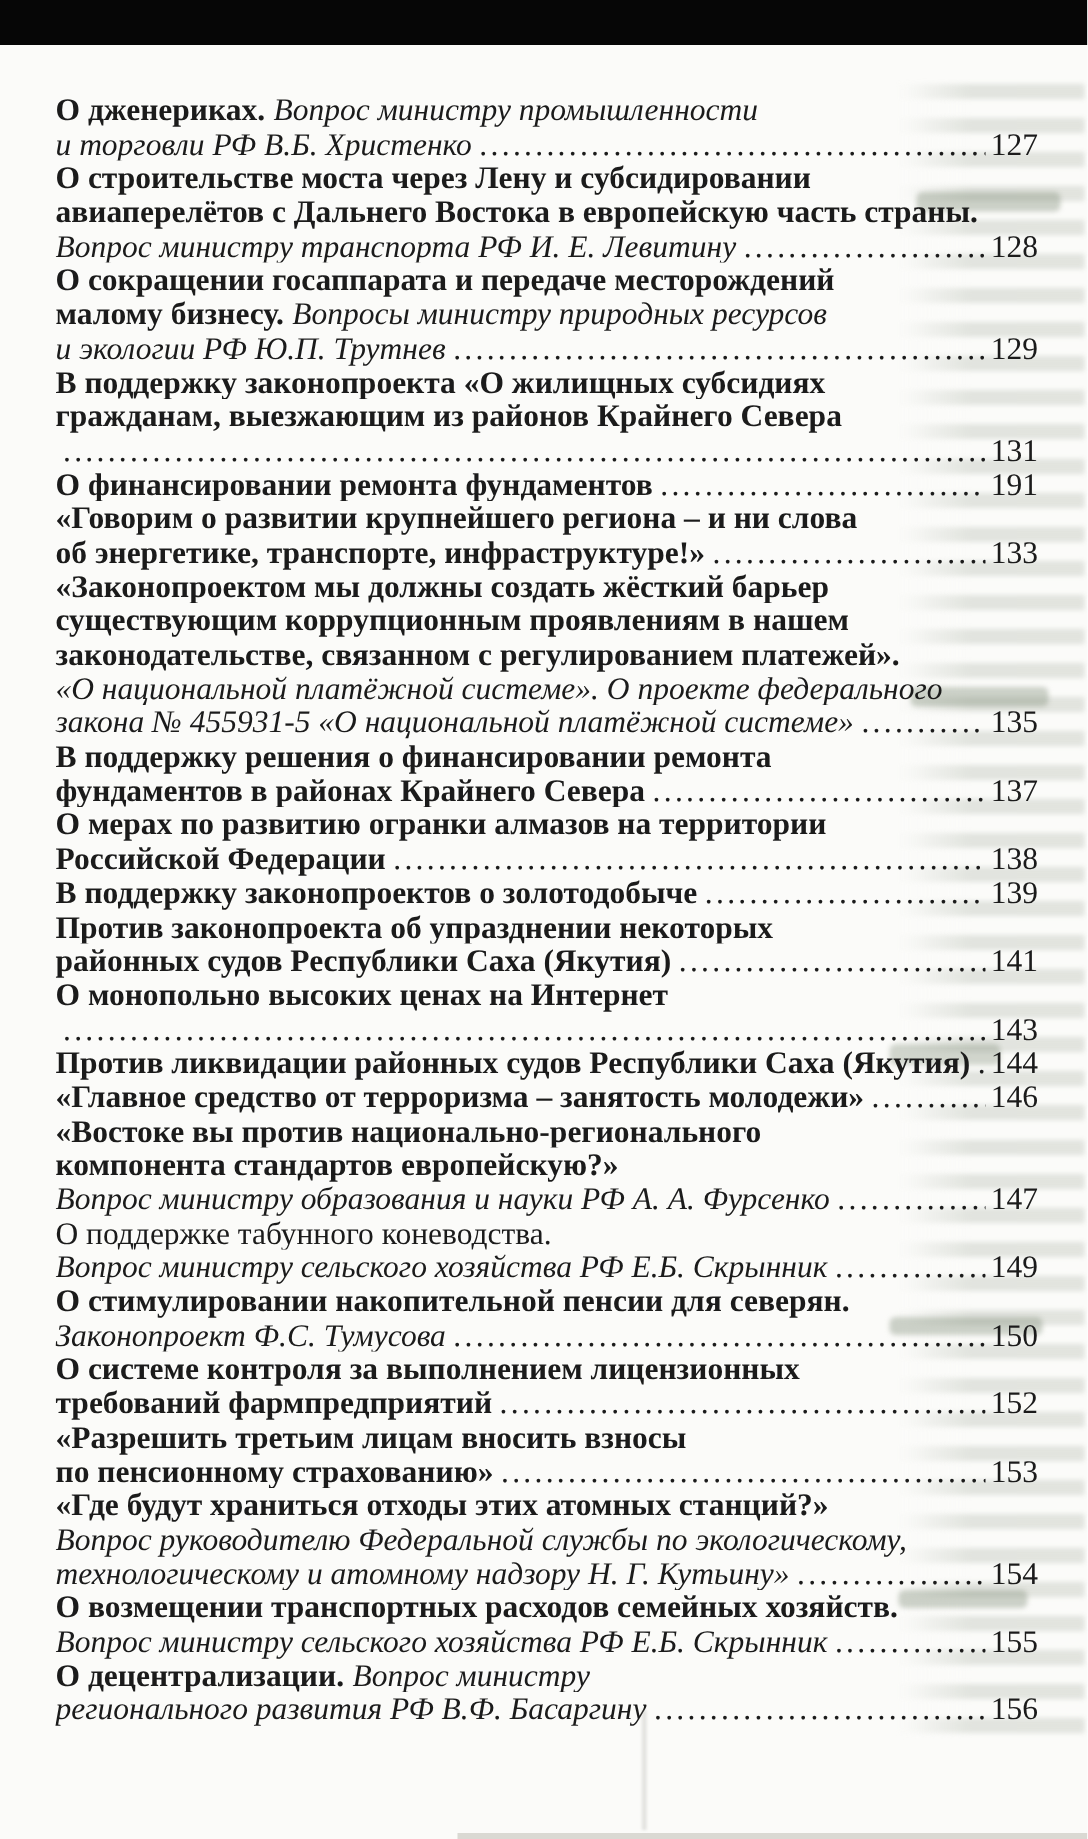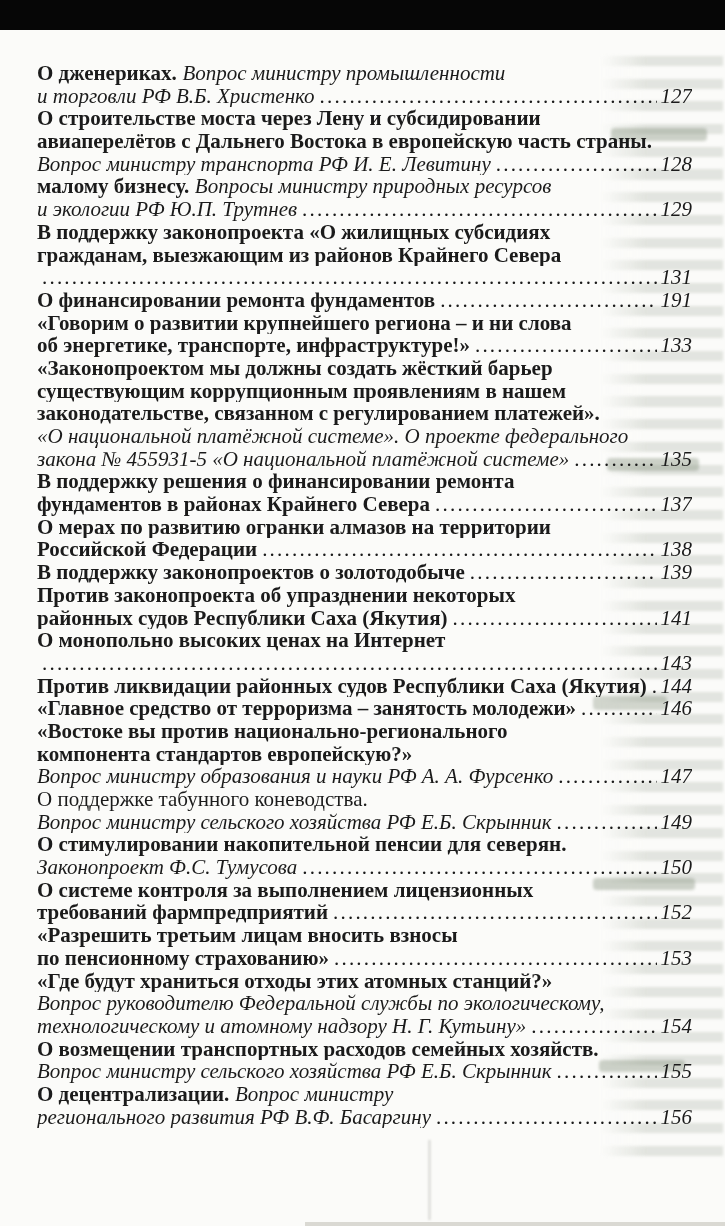--- a/index.html
+++ b/index.html
@@ -80,21 +80,21 @@
   .italic { font-style: italic; }
   .regular { font-weight: 400; }
   .leader {
     flex: 1 1 0;
     min-width: 0;
     overflow: hidden;
     letter-spacing: 2.2px;
     margin: 0 4px 0 5px;
     color: #1b1b1b;
   }
-  .pnum { flex: 0 0 auto; font-weight: 400; font-style: italic; }
+  .pnum { flex: 0 0 auto; font-weight: 400; }
 </style>
 </head>
 <body>
 
 <div class="page">
   <div class="scan-top"></div>
   <div class="bleed-col"></div>
   <div class="bleed-blob blob1"></div>
   <div class="bleed-blob blob2"></div>
   <div class="bleed-blob blob3"></div>
@@ -120,20 +120,23 @@
           <span class="seg bold">авиаперелётов с Дальнего Востока в европейскую часть страны.</span>
         </div>
         <div class="line">
           <span class="seg italic">Вопрос министру транспорта РФ И. Е. Левитину</span>
           <span class="leader">................................................................................................................................................................</span>
           <span class="pnum">128</span>
         </div>
       </div>
       <div class="entry">
         <div class="line">
+          <span class="seg bold">О сокращении госаппарата и передаче месторождений</span>
+        </div>
+        <div class="line">
           <span class="seg bold">малому бизнесу.</span>
           <span class="seg italic">Вопросы министру природных ресурсов</span>
         </div>
         <div class="line">
           <span class="seg italic">и экологии РФ Ю.П. Трутнев</span>
           <span class="leader">................................................................................................................................................................</span>
           <span class="pnum">129</span>
         </div>
       </div>
       <div class="entry">

